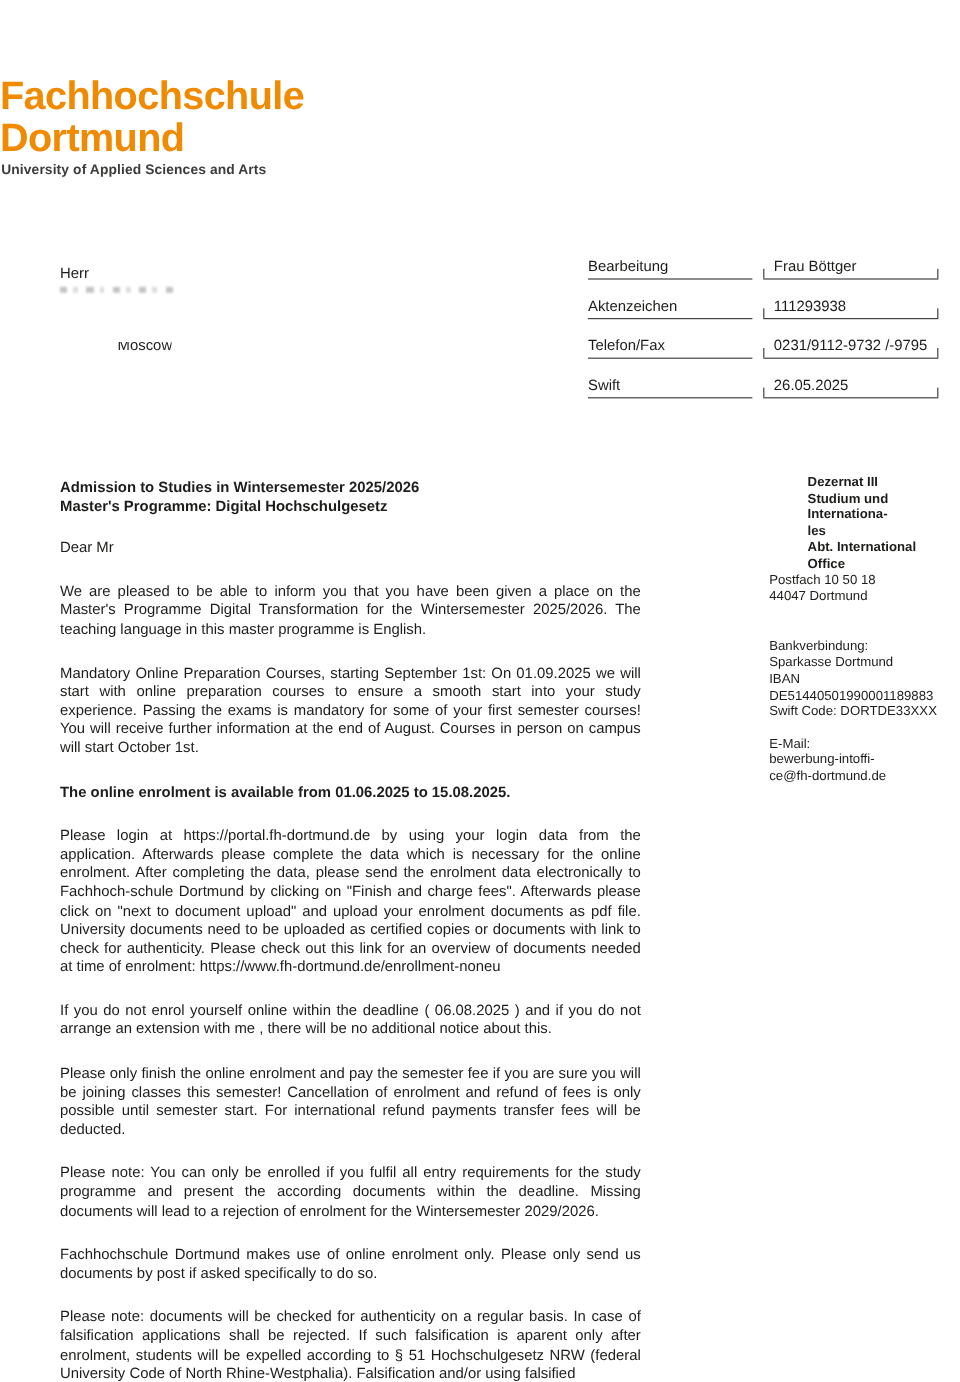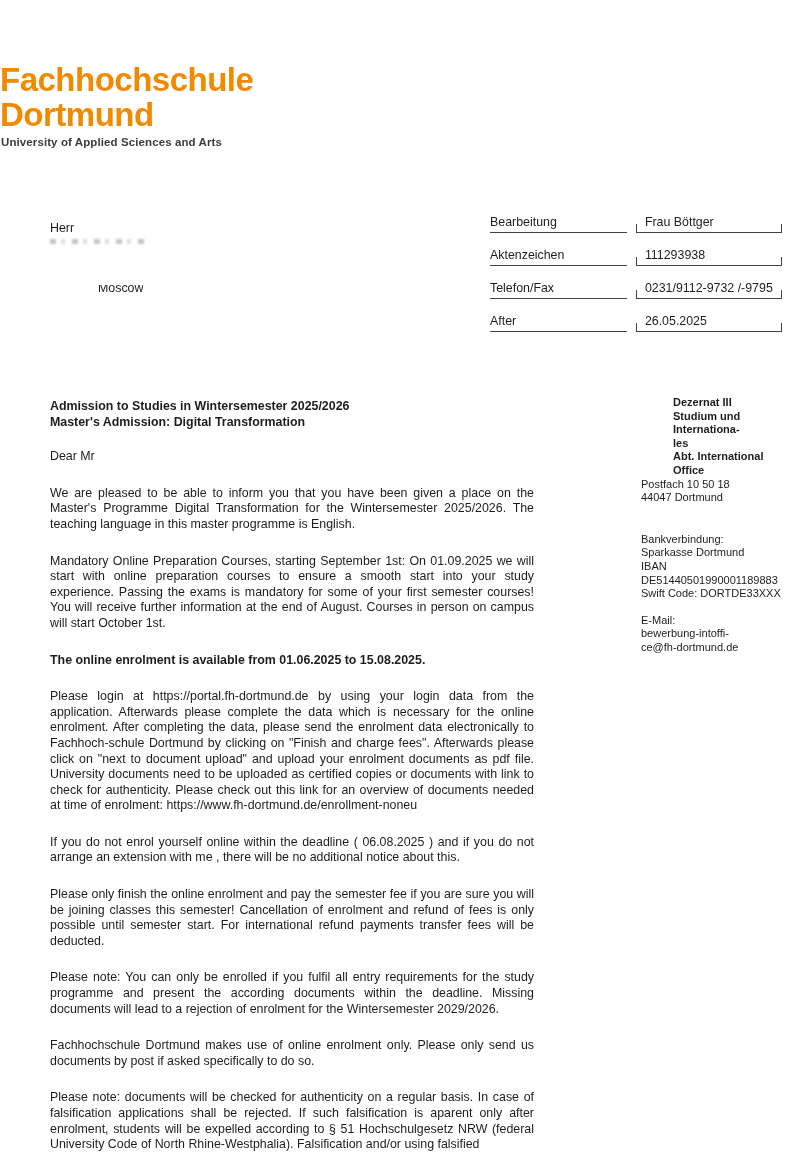--- a/index.html
+++ b/index.html
@@ -111,30 +111,30 @@
       <div class="info-label">Aktenzeichen</div>
       <div class="info-gap"></div>
       <div class="info-value">111293938</div>
     </div>
     <div class="info-row">
       <div class="info-label">Telefon/Fax</div>
       <div class="info-gap"></div>
       <div class="info-value">0231/9112-9732 /-9795</div>
     </div>
     <div class="info-row">
-      <div class="info-label">After</div>
+      <div class="info-label">Swift</div>
       <div class="info-gap"></div>
       <div class="info-value">26.05.2025</div>
     </div>
   </div>
 
   <div class="body-col">
     <div class="subject">
       <div>Admission to Studies in Wintersemester 2025/2026</div>
-      <div>Master's Admission: Digital Transformation</div>
+      <div>Master's Programme: Digital Hochschulgesetz</div>
     </div>
     <div class="salutation">Dear Mr</div>
 
     <p>We are pleased to be able to inform you that you have been given a place on the Master's Programme Digital Transformation for the Wintersemester 2025/2026. The teaching language in this master programme is English.</p>
     <p>Mandatory Online Preparation Courses, starting September 1st: On 01.09.2025 we will start with online preparation courses to ensure a smooth start into your study experience. Passing the exams is mandatory for some of your first semester courses! You will receive further information at the end of August. Courses in person on campus will start October 1st.</p>
     <p class="bold-notice">The online enrolment is available from 01.06.2025 to 15.08.2025.</p>
     <p>Please login at https://portal.fh-dortmund.de by using your login data from the application. Afterwards please complete the data which is necessary for the online enrolment. After completing the data, please send the enrolment data electronically to Fachhoch-schule Dortmund by clicking on "Finish and charge fees". Afterwards please click on "next to document upload" and upload your enrolment documents as pdf file. University documents need to be uploaded as certified copies or documents with link to check for authenticity. Please check out this link for an overview of documents needed at time of enrolment: https://www.fh-dortmund.de/enrollment-noneu</p>
     <p>If you do not enrol yourself online within the deadline ( 06.08.2025 )  and if you do not arrange an extension with me , there will be no additional notice about this.</p>
     <p>Please only finish the online enrolment and pay the semester fee if you are sure you will be joining classes this semester! Cancellation of enrolment and refund of fees is only possible until semester start. For international refund payments transfer fees will be deducted.</p>
     <p>Please note: You can only be enrolled if you fulfil all entry requirements for the study programme and present the according documents within the deadline. Missing documents will lead to a rejection of enrolment for the Wintersemester 2029/2026.</p>

